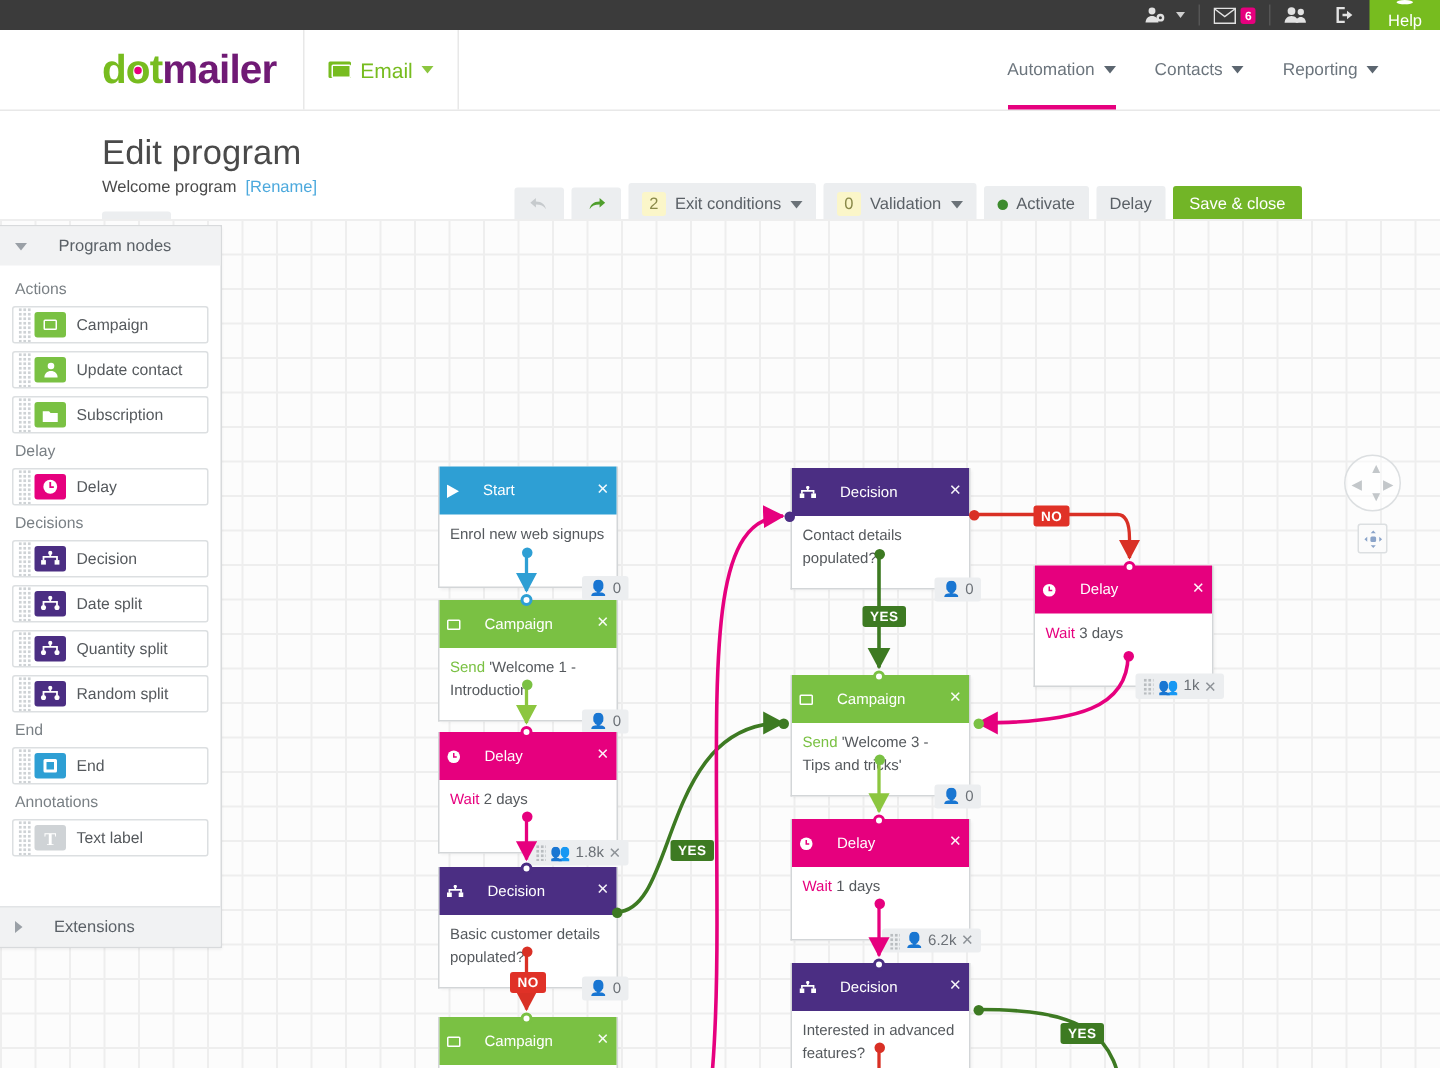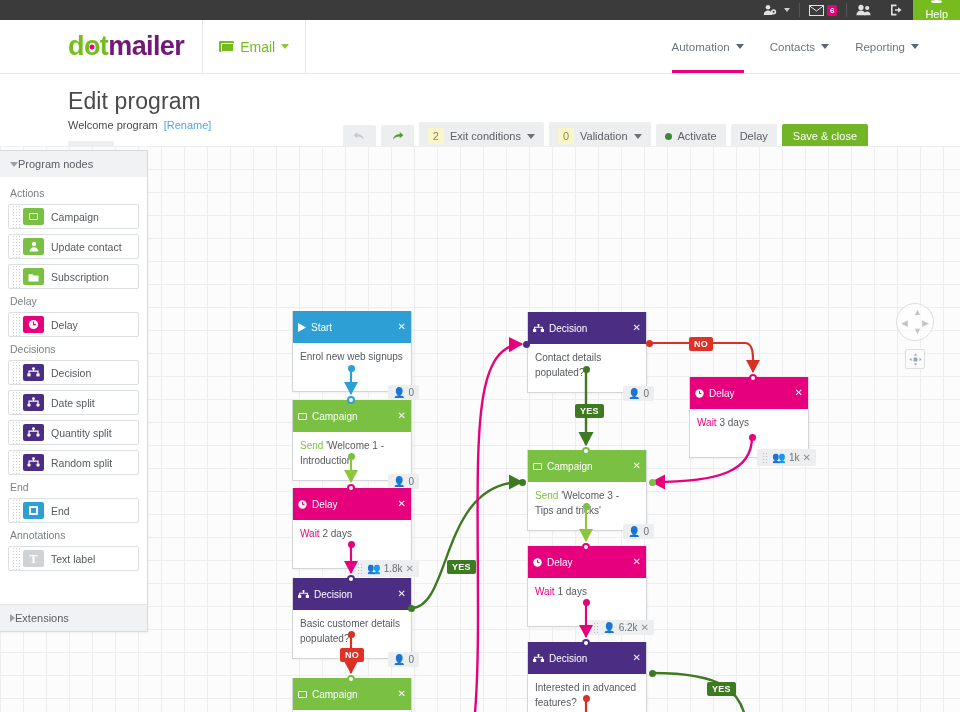--- a/index.html
+++ b/index.html
@@ -117,21 +117,21 @@
   }
 
   
   .palette {
     position: absolute; left: 0; top: 4px; width: 148px;
     background: #fff; border: 1px solid #d8dadc; border-left: none;
     box-shadow: 0 1px 2px rgba(0,0,0,.06);
   }
   .pal-head, .pal-foot {
     background: #f1f2f3; font-size: 11px; color: #5a6066;
-    padding: 7px 10px; display: flex; align-items: center; gap: 0;
+    padding: 7px 10px; display: flex; align-items: center; gap: 21px;
   }
   .pal-foot { border-top: 1px solid #e2e4e6; cursor: pointer; }
   .tri-d { width: 0;height: 0;border-left: 4px solid transparent;border-right: 4px solid transparent;border-top: 5px solid #9aa0a6; }
   .tri-r { width: 0;height: 0;border-top: 4px solid transparent;border-bottom: 4px solid transparent;border-left: 5px solid #9aa0a6; }
   .pal-body { padding: 4px 8px 10px 8px; }
   .pal-group { font-size: 10.5px; color: #7a8085; margin: 6px 0 5px 2px; }
   .pal-item {
     display: flex; align-items: center; border: 1px solid #dcdfe1; border-radius: 2px;
     background: #fff; margin-bottom: 5px; height: 25px; cursor: grab;
   }
@@ -153,21 +153,21 @@
   .sq-white { width: 9px; height: 7px; border: 1.3px solid #fff; border-radius: 1px; }
   .sq-white2 { width: 9px; height: 9px; border: 2px solid #fff; border-radius: 1px; }
 
   
   .node {
     position: absolute; width: 120px; background: #fff;
     border: 1px solid #d3d6d8; border-top: none;
     box-shadow: 1px 1px 2px rgba(0,0,0,.05);
   }
   .node-hd {
-    height: 27px; display: flex; align-items: center; gap: 5px;
+    height: 27px; display: flex; align-items: center; gap: 16px;
     padding: 16px 5px; color: #fff; font-size: 10px;
   }
   .node-hd .x { margin-left: auto; font-size: 10px; opacity: .95; cursor: pointer; line-height: 1; }
   .node-bd { padding: 7px 7px 6px 7px; font-size: 10px; color: #55595d; line-height: 1.45; min-height: 48px; }
   .node-bd .kw-send { color: #7ac143; }
   .node-bd .kw-wait { color: #e6007e; }
   .hd-blue { background: #2e9fd4; }
   .hd-green { background: #7ac143; }
   .hd-pink { background: #e6007e; }
   .hd-purple { background: #4b2e83; }

